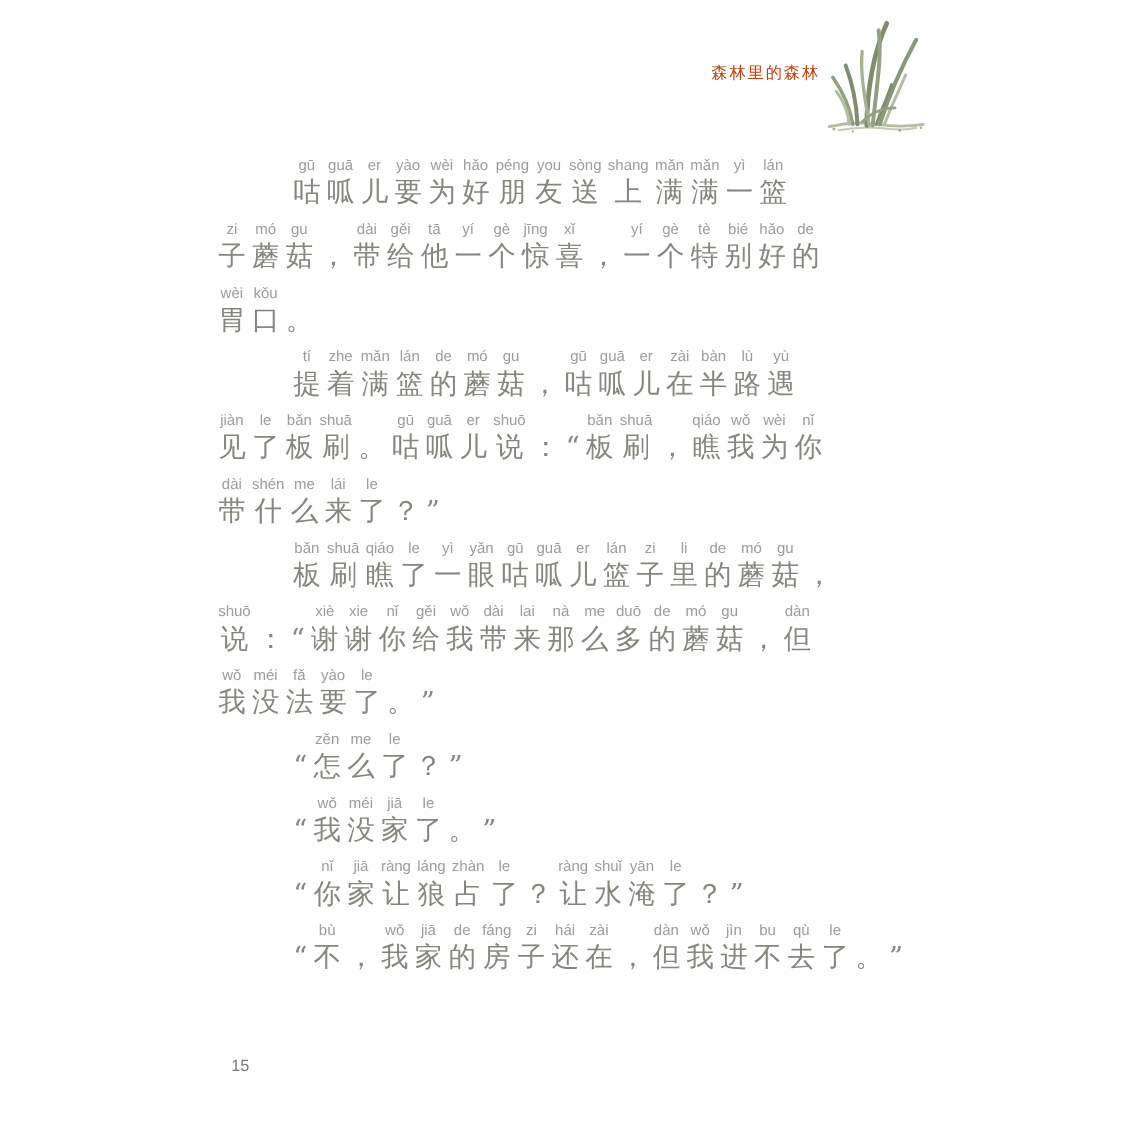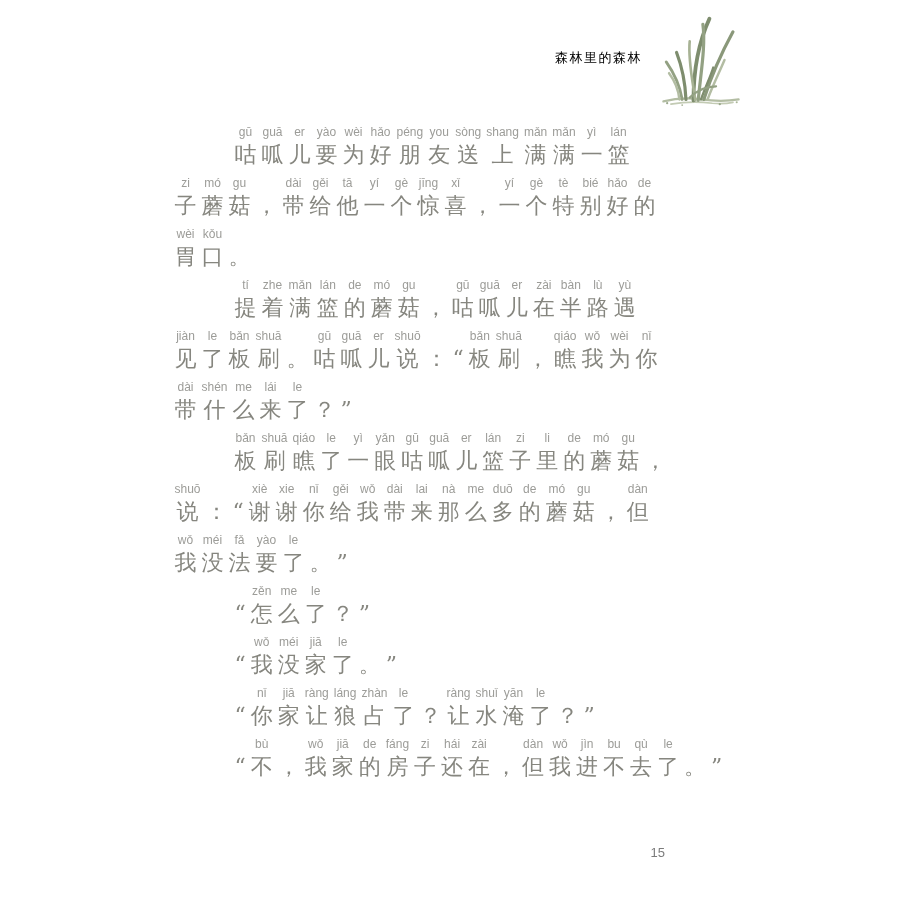--- a/index.html
+++ b/index.html
@@ -12,24 +12,24 @@
     position: relative;
     width: 900px;
     height: 900px;
     background: #ffffff;
     overflow: hidden;
   }
   
   .running-head {
     position: absolute;
     top: 49px;
-    right: 258px;
+    right: 244px;
     font-size: 13px;
     letter-spacing: 1.5px;
-    color: #000000;
+    color: #c2410c;
     font-family: Liberation Sans, sans-serif;
   }
   .grass-art {
     position: absolute;
     left: 653px;
     top: 13px;
     width: 96px;
     height: 94px;
   }
   
@@ -66,21 +66,21 @@
     font-size: 22px;
     color: #86867f;
     font-family: "DejaVu Serif", serif;
   }
   
   .page-number {
     position: absolute;
     top: 845px;
     left: 185px;
     width: 480px;
-    text-align: right;
+    text-align: left;
     font-size: 13px;
     color: #7b7b7b;
     font-family: "Liberation Sans", sans-serif;
   }
 </style>
 </head>
 <body>
 
 <div class="page">
 

